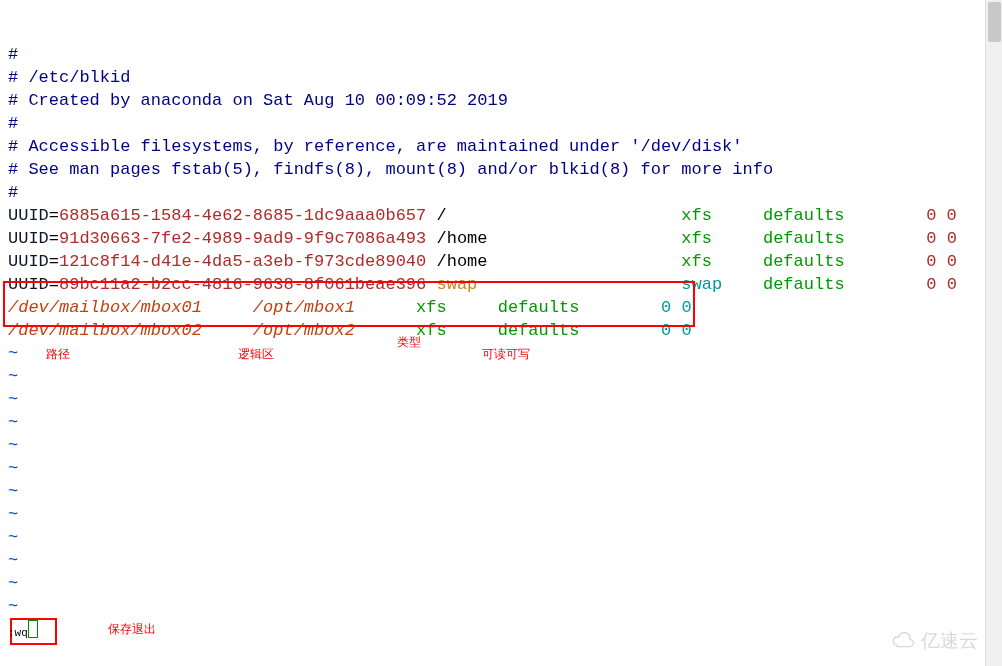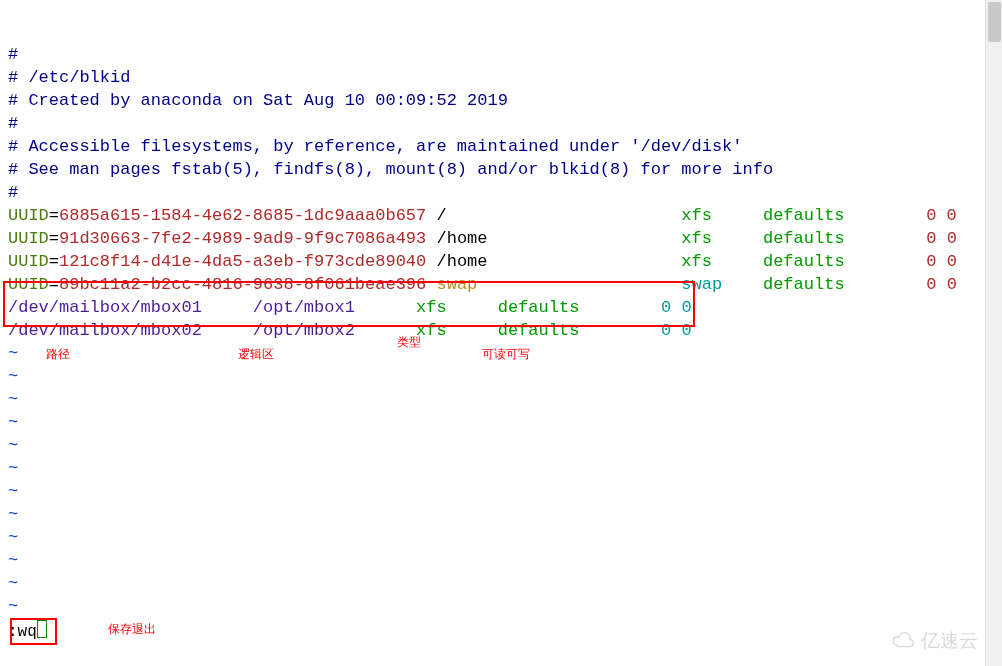--- a/index.html
+++ b/index.html
@@ -13,31 +13,31 @@
     position: relative;
   }
   .editor {
     position: absolute;
     left: 8px;
     top: 20px;
     width: 970px;
     white-space: pre;
   }
   .comment { color: #000088; }
-  .uuid-key { color: #4d7c0f; }
+  .uuid-key { color: #0f172a; }
   .uuid-eq { color: #000000; }
   .uuid-val { color: #b02a2a; }
   .mount { color: #000000; }
   .fstype { color: #009900; }
   .opts { color: #009900; }
   .num { color: #b02a2a; }
   .swapword { color: #c08a20; }
   .swapfs { color: #009a9a; }
   .tilde { color: #0044cc; }
-  .custom-line { color: #4c1d95; }
+  .custom-line { color: #c2410c; font-style: italic; }
   .custom-fs { color: #009900; }
   .custom-opt { color: #009900; }
   .custom-num { color: #009a9a; }
 
   .red-box {
     position: absolute;
     border: 2px solid #ff0000;
     pointer-events: none;
   }
   .box-entries { left: 3px; top: 281px; width: 692px; height: 46px; }
@@ -53,21 +53,21 @@
   .ann-logic { left: 238px; top: 343px; }
   .ann-type { left: 397px; top: 331px; }
   .ann-rw { left: 482px; top: 343px; }
   .ann-save { left: 108px; top: 618px; }
 
   .cmdline {
     position: absolute;
     left: 8px;
     top: 620px;
     font-family: "Consolas","Courier New",monospace;
-    font-size: 16px;
+    font-size: 11px;
   }
   .cursor {
     display: inline-block;
     width: 10px; height: 18px;
     border: 1px solid #008a00;
     vertical-align: -2px;
   }
 
   .scrollbar {
     position: absolute;

